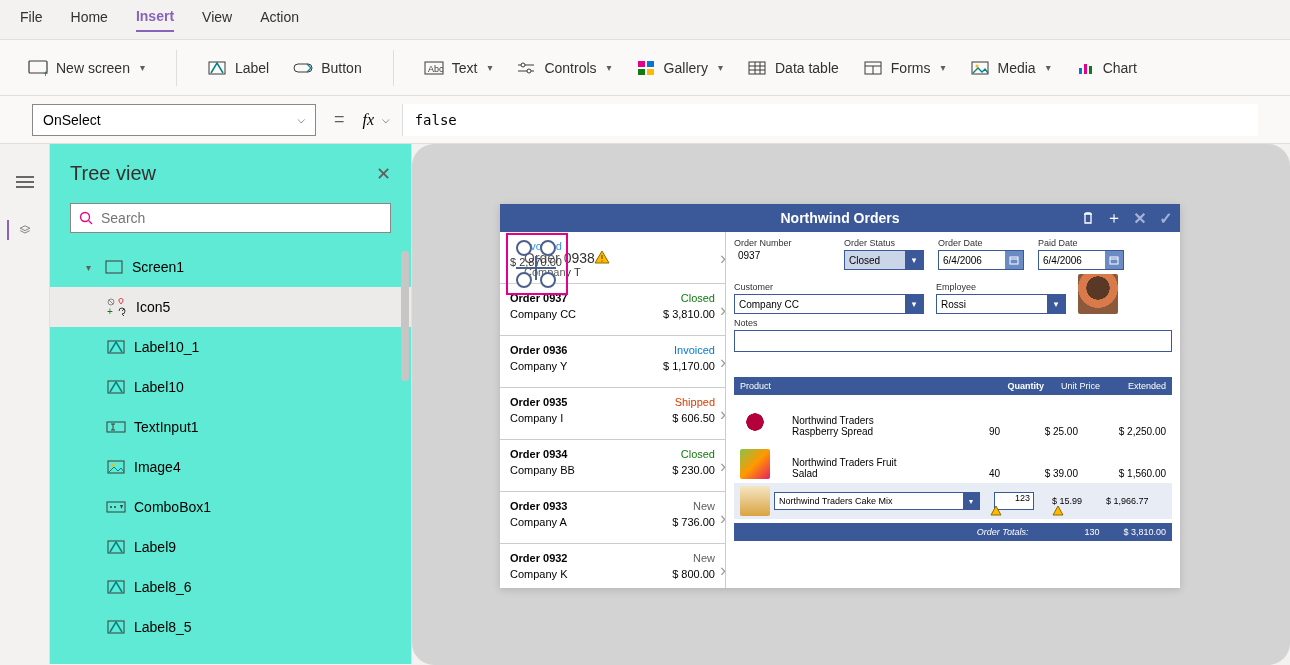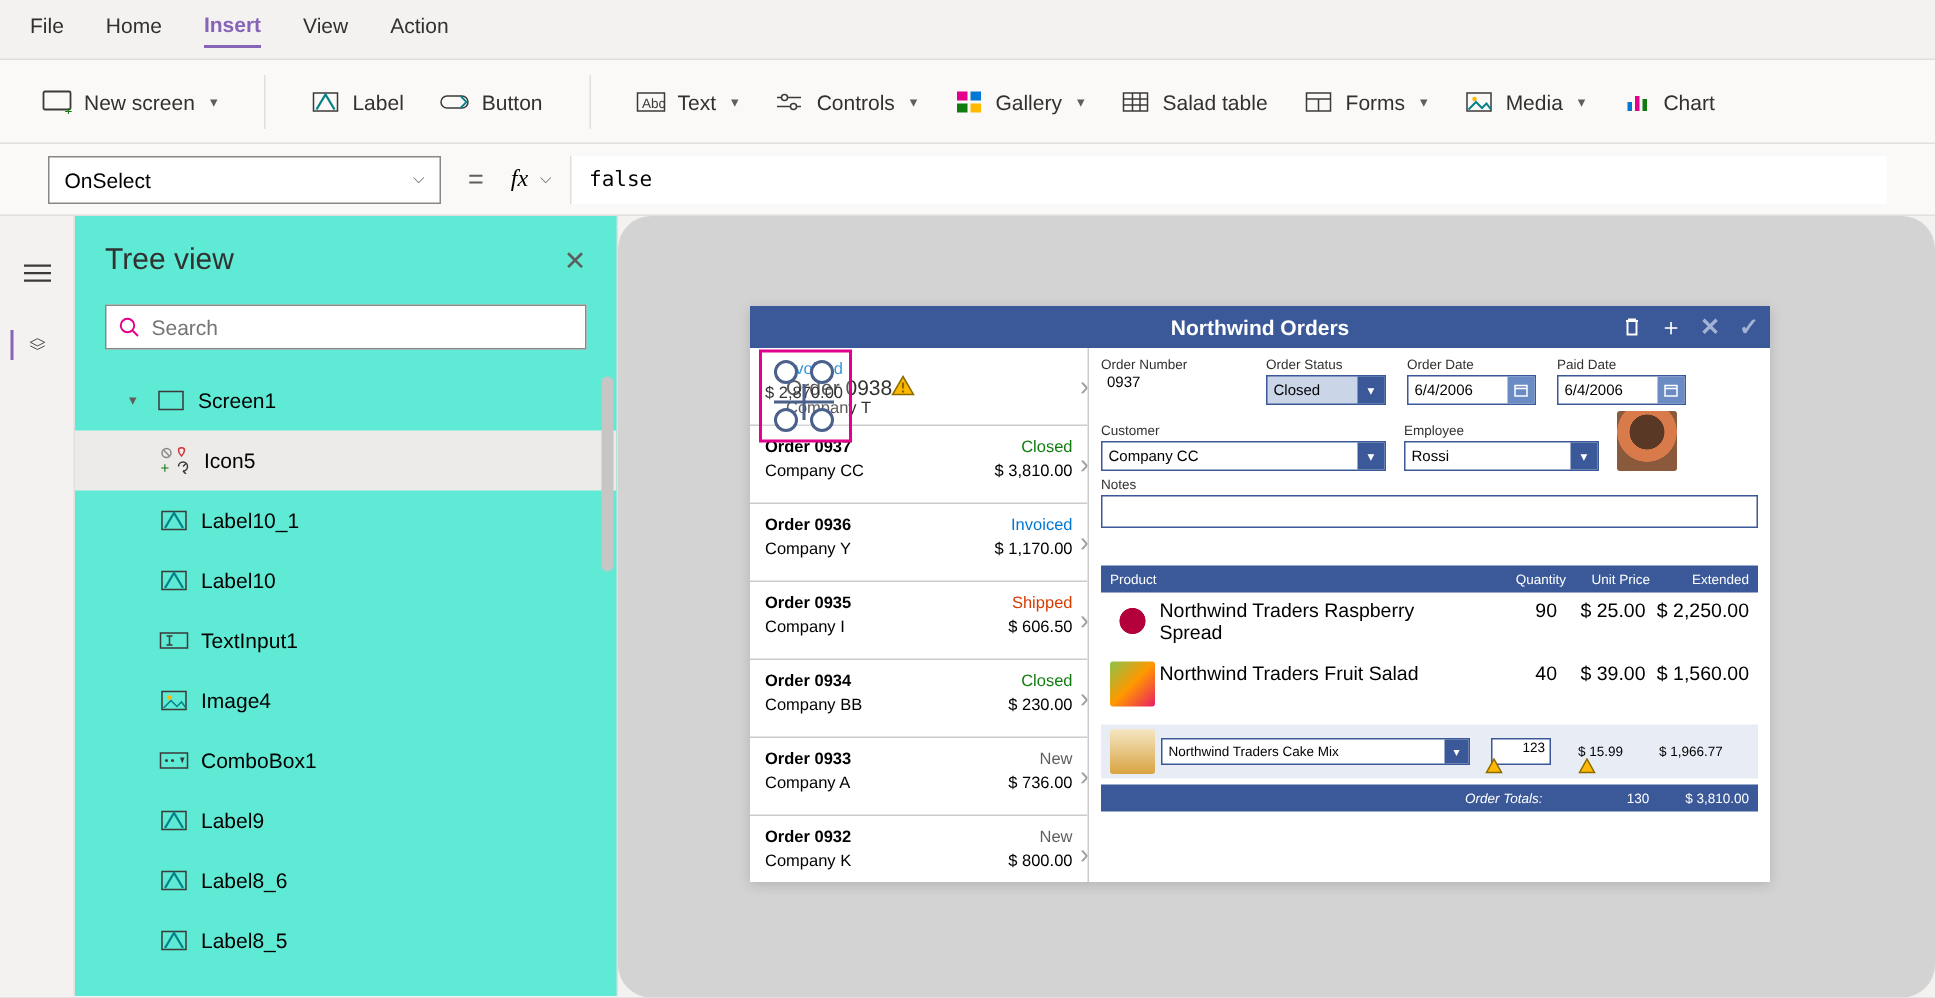--- a/index.html
+++ b/index.html
@@ -13,21 +13,21 @@
 
 .ribbon { height: 56px; display: flex; align-items: center; padding: 0 4px; border-bottom: 1px solid #e1dfdd; background: #faf9f8; }
 .ribbon-group { display: flex; align-items: center; gap: 8px; padding: 0 16px; border-right: 1px solid transparent; }
 .ribbon-btn { display: flex; align-items: center; gap: 8px; font-size: 14px; color: #323130; background: none; border: none; cursor: pointer; padding: 6px 8px; }
 .ribbon-icon { width: 20px; height: 20px; display: inline-flex; align-items: center; justify-content: center; }
 .chev-down { font-size: 10px; color: #605e5c; margin-left: 2px; }
 .ribbon-sep { width: 1px; height: 36px; background: #e1dfdd; margin: 0 6px; }
 
 
 .formula-bar { height: 48px; display: flex; align-items: center; padding: 8px 32px; gap: 12px; background:#faf9f8; border-bottom: 1px solid #e1dfdd; }
-.property-select { width: 262px; height: 32px; border: 1px solid #8a8886; padding: 12px 10px; display: flex; align-items: center; justify-content: space-between; background: #fff; font-size: 14px; }
+.property-select { width: 284px; height: 32px; border: 1px solid #8a8886; padding: 12px 10px; display: flex; align-items: center; justify-content: space-between; background: #fff; font-size: 14px; }
 .equals { font-size: 18px; color: #605e5c; padding: 0 6px; }
 .fx { font-style: italic; font-family: serif; font-size: 16px; padding-right: 4px; }
 .formula-input { flex: 1; height: 32px; border: none; border-left: 1px solid #e1dfdd; padding: 0 12px; font-family: Consolas, monospace; font-size: 14px; background: #fff; }
 
 
 .leftrail { position: absolute; left: 0; top: 144px; width: 50px; height: 520px; border-right: 1px solid #e1dfdd; display: flex; flex-direction: column; align-items: center; padding-top: 28px; gap: 28px; }
 .leftrail-btn { width: 24px; height: 20px; display: flex; align-items: center; justify-content: center; cursor: pointer; }
 
 
 .tree-panel { position: absolute; left: 50px; top: 144px; width: 362px; height: 520px; border-right: 1px solid #e1dfdd; background: #5eead4; display: flex; flex-direction: column; }
@@ -90,24 +90,24 @@
 .detail-select .dd { width: 18px; height: 18px; background: #3b5998; color: #fff; display: flex; align-items: center; justify-content: center; font-size: 9px; }
 .detail-date { height: 20px; border: 1px solid #3b5998; display: flex; align-items: center; padding: 0 0 0 4px; font-size: 10px; background: #fff; justify-content: space-between; }
 .detail-date .cal { width: 18px; height: 18px; background: #6b8bc4; display: flex; align-items: center; justify-content: center; }
 .closed-bg { background: #cbd5e8; }
 .detail-notes { width: 100%; height: 22px; border: 1.5px solid #3b5998; }
 .avatar { width: 40px; height: 40px; border-radius: 2px; background: radial-gradient(circle at 50% 35%, #5a3826 0%, #5a3826 35%, #d97a4a 36%, #d97a4a 60%, #8b5a3c 61%); }
 
 
 .products-header { height: 18px; background: #3b5998; color: #fff; display: flex; align-items: center; font-size: 9px; padding: 0 6px; margin-top: 21px; }
 .products-header div:nth-child(1){ flex: 1; }
-.products-header div:nth-child(2){ width: 56px; text-align: right; }
+.products-header div:nth-child(2){ width: 56px; text-align: right; font-weight: bold; }
 .products-header div:nth-child(3){ width: 56px; text-align: right; }
 .products-header div:nth-child(4){ width: 66px; text-align: right; }
-.product-row { display: flex; align-items: flex-start; height: 38px; gap: 3px; padding: 0 6px; font-size: 13px; }
+.product-row { display: flex; align-items: flex-end; height: 38px; gap: 22px; padding: 0 6px; font-size: 10px; }
 .product-img { width: 30px; height: 30px; border-radius: 2px; }
 .product-row .pname { flex: 1; }
 .product-row .pqty { width: 56px; text-align: right; }
 .product-row .pprice { width: 56px; text-align: right; }
 .product-row .pext { width: 66px; text-align: right; }
 .product-edit-row { display: flex; align-items: center; height: 36px; gap: 4px; padding: 0 6px; background: #e8edf5; font-size: 9px; position: relative; }
 .product-edit-row .thumb { width: 30px; height: 30px; background: linear-gradient(#f5e6c4, #d9a441); border-radius: 2px; }
 .product-edit-row .sel { flex: 1; height: 18px; border: 1px solid #3b5998; display: flex; align-items: center; justify-content: space-between; padding-left: 4px; background: #fff; }
 .product-edit-row .sel .dd { width: 16px; height: 16px; background: #3b5998; color: #fff; display: flex; align-items: center; justify-content: center; font-size: 8px; }
 .product-edit-row .qinput { width: 40px; height: 18px; border: 1px solid #3b5998; text-align: right; padding-right: 3px; background: #fff; margin-left: 10px; }
@@ -201,21 +201,21 @@
     <button class="ribbon-btn">
       <span class="ribbon-icon">
         <svg width="18" height="14" viewBox="0 0 18 14">
             <rect x="1" y="1" width="16" height="12" fill="none" stroke="#3b3a39"></rect>
             <line x1="1" y1="5" x2="17" y2="5" stroke="#3b3a39"></line>
             <line x1="1" y1="9" x2="17" y2="9" stroke="#3b3a39"></line>
             <line x1="7" y1="1" x2="7" y2="13" stroke="#3b3a39"></line>
             <line x1="12" y1="1" x2="12" y2="13" stroke="#3b3a39"></line>
           </svg>
       </span>
-      <span>Salad table</span>
+      <span>Data table</span>
     </button>
     <button class="ribbon-btn">
       <span class="ribbon-icon">
         <svg width="18" height="14" viewBox="0 0 18 14">
             <rect x="1" y="1" width="16" height="12" fill="none" stroke="#3b3a39"></rect>
             <line x1="1" y1="5" x2="17" y2="5" stroke="#3b3a39"></line>
             <line x1="9" y1="5" x2="9" y2="13" stroke="#3b3a39"></line>
           </svg>
       </span>
       <span>Forms</span>

